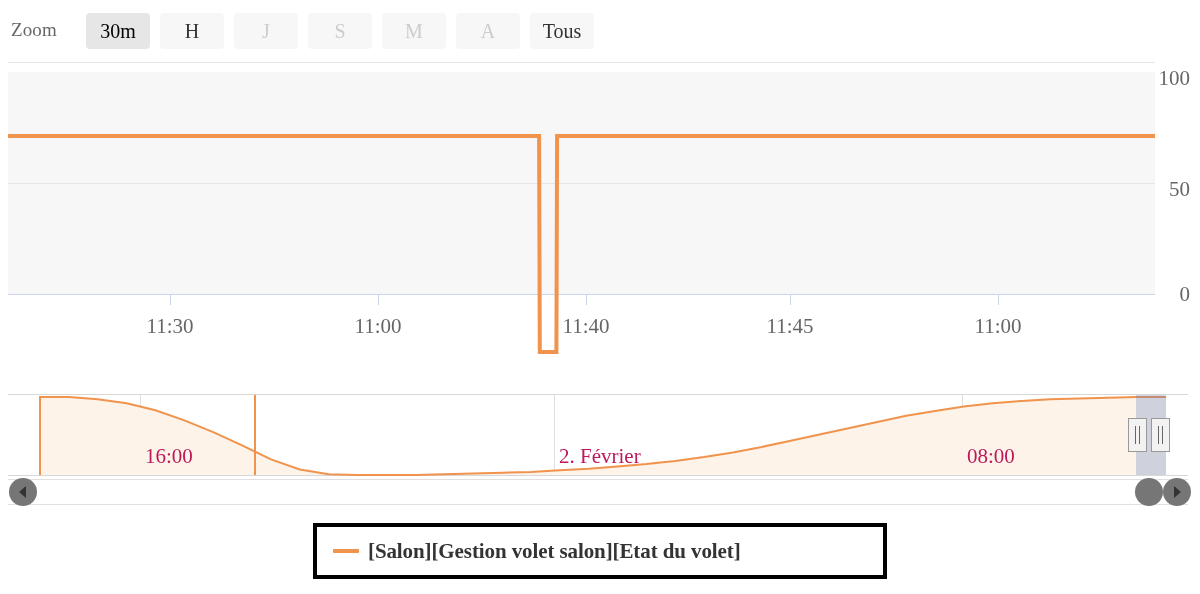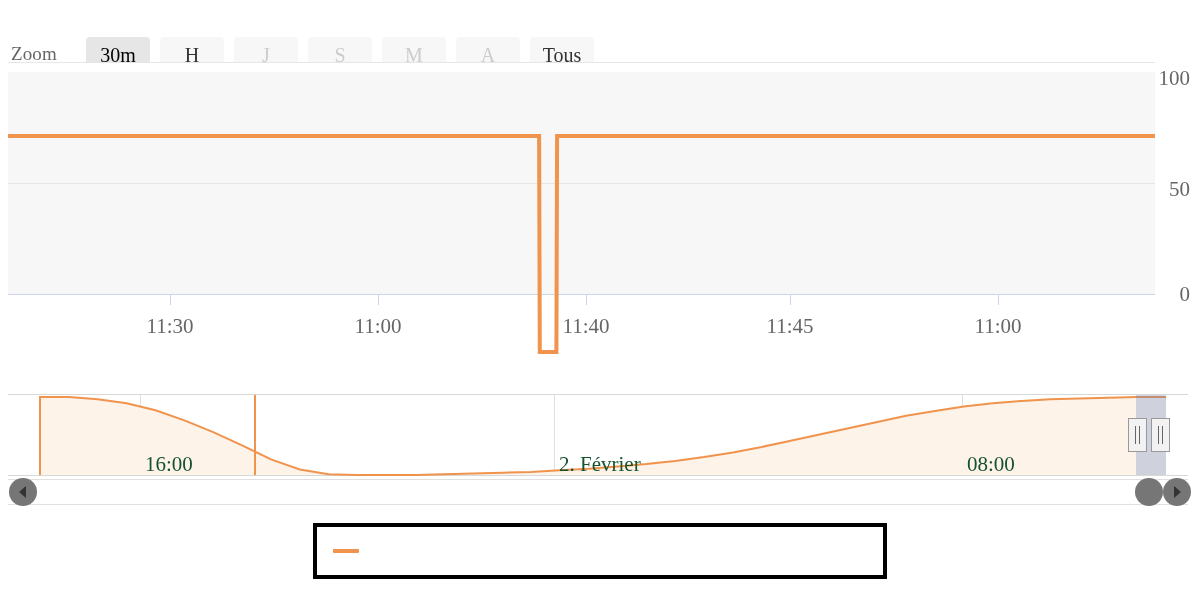--- a/index.html
+++ b/index.html
@@ -16,21 +16,20 @@
     -webkit-font-smoothing: antialiased;
   }
 
   
   #range-selector {
     position: absolute;
     left: 0;
     top: 0;
     width: 1160px;
     height: 58px;
-    margin-top: 24px;
   }
   #range-label {
     position: absolute;
     left: 11px;
     top: 19px;
     font-size: 19px;
     color: #666666;
     font-family: "Liberation Serif", serif;
     letter-spacing: .1px;
   }
@@ -168,23 +167,23 @@
   }
   .nav-grid {
     position: absolute;
     top: 15px;
     width: 1px;
     height: 80px;
     background: #e0e0e0;
   }
   .nav-label {
     position: absolute;
-    top: 72px;
+    top: 64px;
     font-size: 21px;
-    color: #14532d;
+    color: #be185d;
     font-family: "Liberation Serif", serif;
     white-space: nowrap;
   }
   #nav-svg {
     position: absolute;
     left: 0;
     top: 0;
     width: 1200px;
     height: 135px;
     overflow: visible;
@@ -371,13 +370,14 @@
   <div id="sb-thumb" style="left:1135px;"></div>
   <div class="sb-arrow" style="left:1163px;">
     <svg width="28" height="28" viewBox="0 0 28 28">
         <path d="M11 8 L11 20 L18 14 Z" fill="#333333"></path>
       </svg>
   </div>
 </div>
 
 <div id="legend">
   <span id="legend-marker"></span>
+  <span id="legend-text">[Salon][Gestion volet salon][Etat du volet]</span>
 </div>
 
 </body></html>

